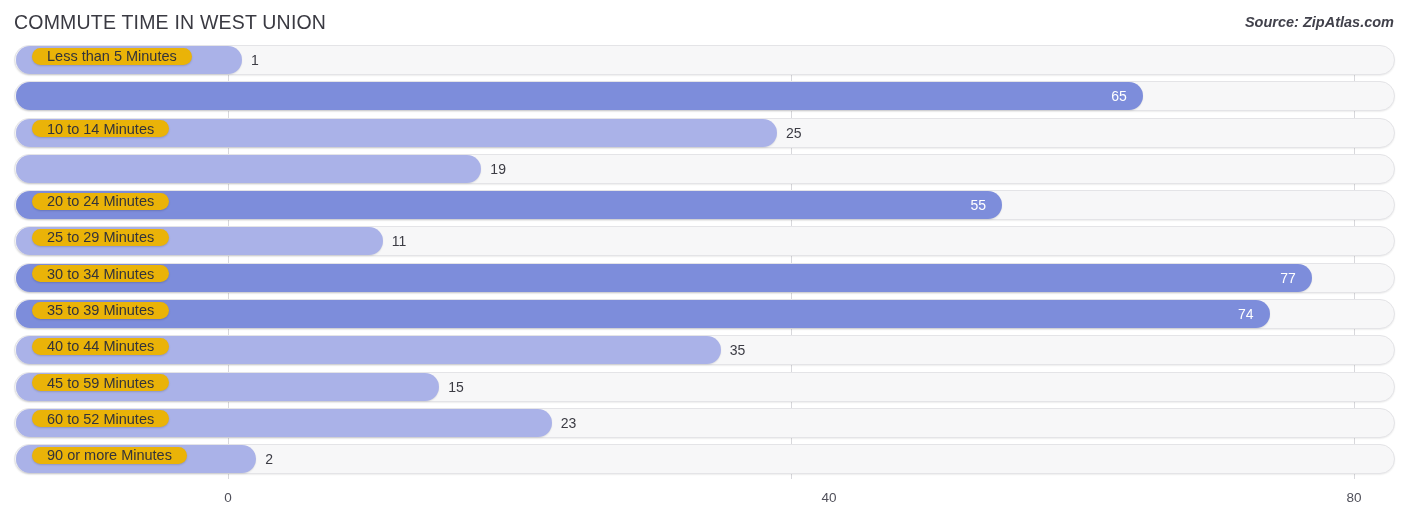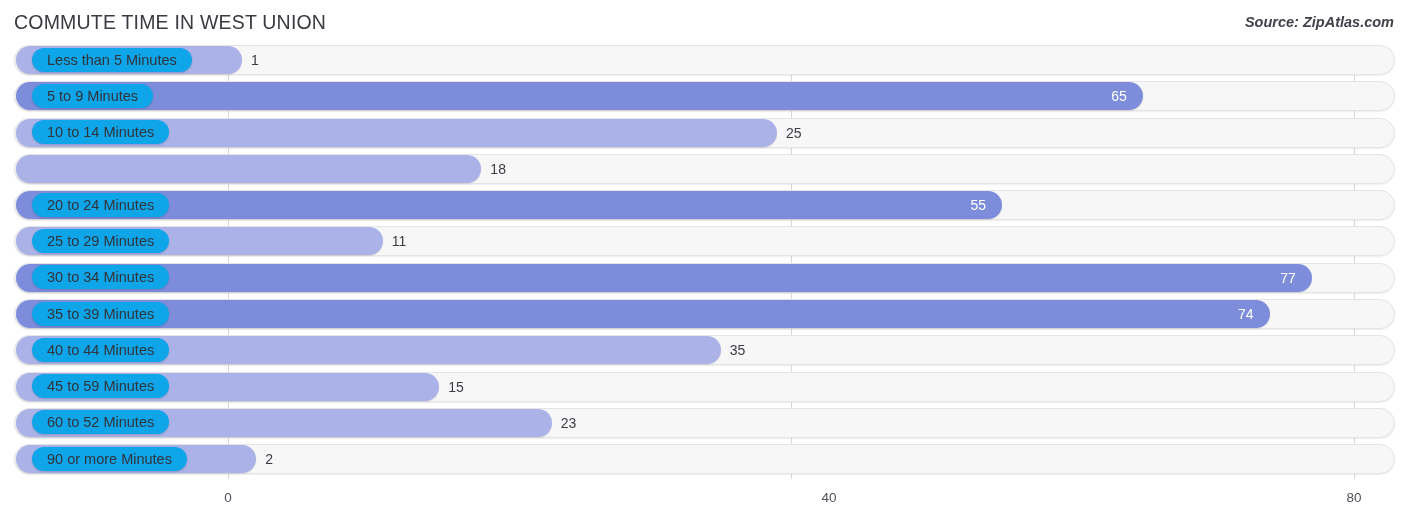--- a/index.html
+++ b/index.html
@@ -87,23 +87,23 @@
     border-radius: 14px;
     box-shadow: 0 1px 1.5px rgba(0,0,0,0.10);
   }
   .bar.dark  { background: #7d8ddb; }
   .bar.light { background: #aab2e8; }
 
   
   .cat-label {
     position: absolute;
     left: 32px; top: 2.5px;
-    height: 24px;
+    height: 17px;
     padding: 0 15px;
-    background: #0ea5e9;
+    background: #eab308;
     border-radius: 13px;
     display: flex;
     align-items: center;
     font-size: 14.5px;
     color: #33333a;
     white-space: nowrap;
     box-shadow: 0 1px 2px rgba(0,0,0,0.16);
   }
 
   
@@ -150,33 +150,32 @@
   <div class="rows" id="rows">
       <div class="row">
         <div class="track"></div>
         <div class="bar light" style="width: 226.075px;"></div>
         <div class="cat-label">Less than 5 Minutes</div>
         <div class="val outside" style="left: 251.075px;">1</div>
       </div>
       <div class="row">
         <div class="track"></div>
         <div class="bar dark" style="width: 1126.88px;"></div>
-        <div class="cat-label">5 to 9 Minutes</div>
         <div class="val inside" style="left: 0px; width: 1126.88px;">65</div>
       </div>
       <div class="row">
         <div class="track"></div>
         <div class="bar light" style="width: 760.925px;"></div>
         <div class="cat-label">10 to 14 Minutes</div>
         <div class="val outside" style="left: 785.925px;">25</div>
       </div>
       <div class="row">
         <div class="track"></div>
         <div class="bar light" style="width: 465.35px;"></div>
-        <div class="val outside" style="left: 490.35px;">18</div>
+        <div class="val outside" style="left: 490.35px;">19</div>
       </div>
       <div class="row">
         <div class="track"></div>
         <div class="bar dark" style="width: 986.125px;"></div>
         <div class="cat-label">20 to 24 Minutes</div>
         <div class="val inside" style="left: 0px; width: 986.125px;">55</div>
       </div>
       <div class="row">
         <div class="track"></div>
         <div class="bar light" style="width: 366.825px;"></div>

